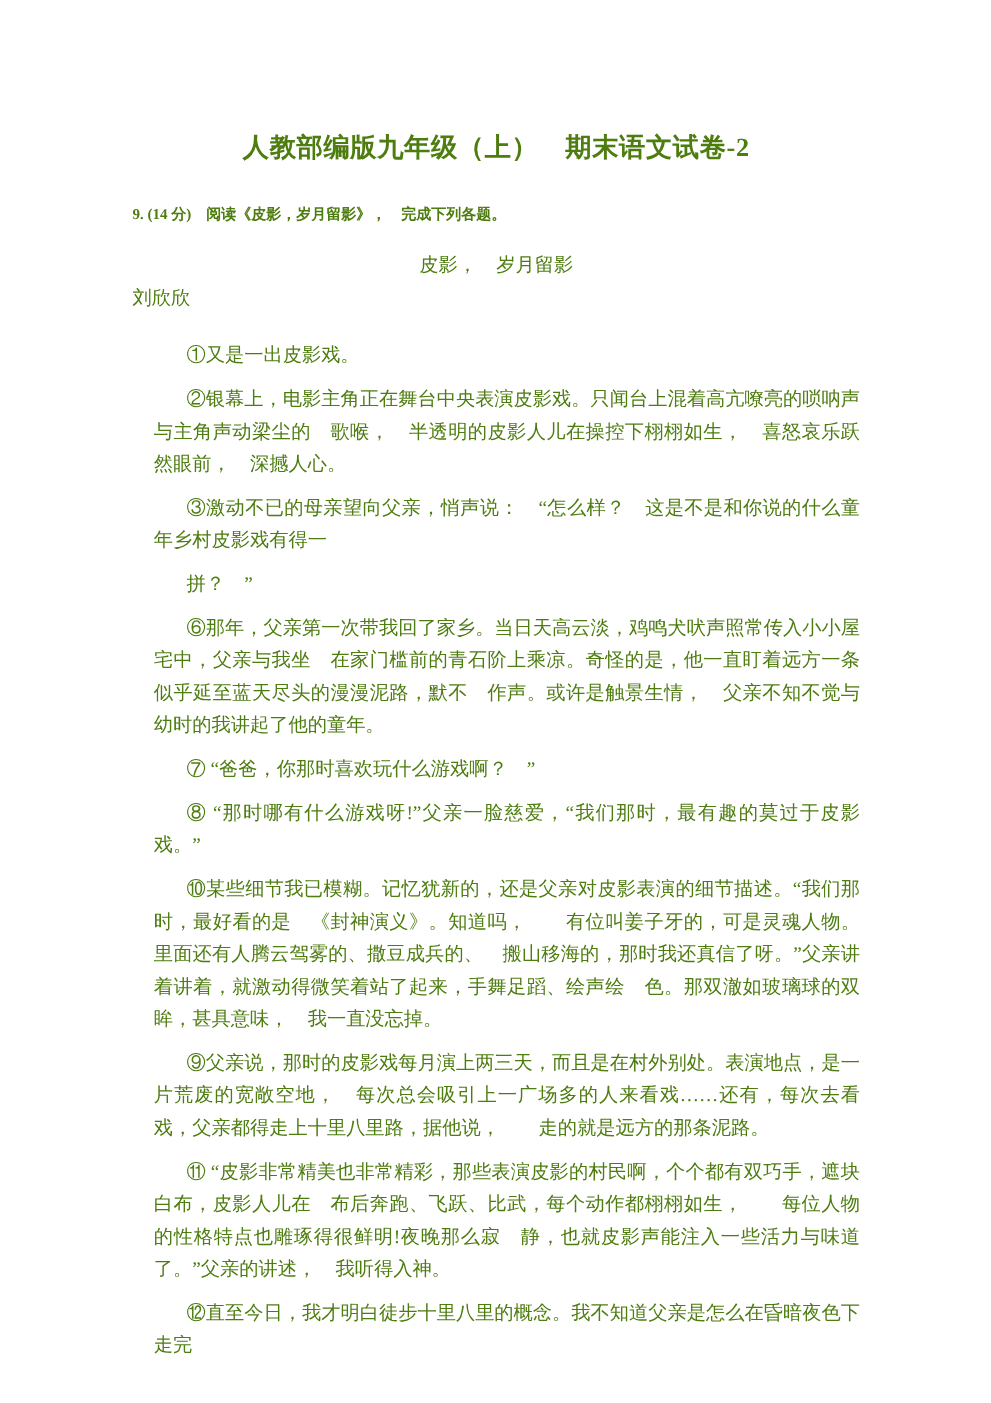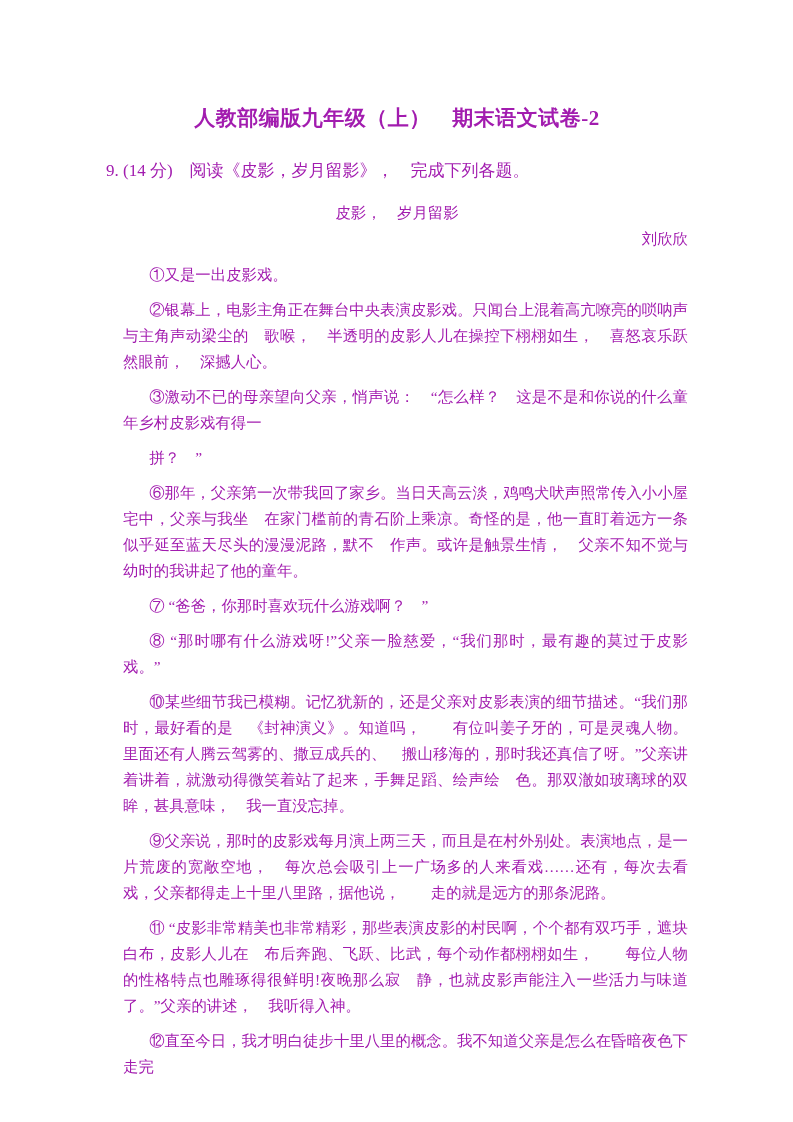--- a/index.html
+++ b/index.html
@@ -6,52 +6,53 @@
     margin: 0;
     padding: 0;
     background: #ffffff;
   }
   .page {
     position: relative;
     width: 793px;
     height: 1122px;
     margin: 0 auto;
     background: #ffffff;
-    color: #a21caf;
+    color: #4d7c0f;
     font-family: "Liberation Serif", "DejaVu Serif", serif;
     box-sizing: border-box;
     padding: 104px 105px 40px 106px;
     overflow: hidden;
   }
   .exam-title {
     text-align: center;
     font-size: 21px;
     font-weight: bold;
     letter-spacing: 0.5px;
     margin: 0 0 26px 0;
     white-space: pre-wrap;
   }
   .question-line {
-    font-size: 17px;
+    font-size: 12px;
     line-height: 26px;
     margin: 0 0 16px 0;
     white-space: pre-wrap;
+    font-weight: bold;
   }
   .article-title {
     text-align: center;
     font-size: 15.4px;
     line-height: 26px;
     margin: 0 0 0 0;
     white-space: pre-wrap;
   }
   .article-author {
-    text-align: right;
+    text-align: left;
     font-size: 15.4px;
     line-height: 26px;
-    margin: 0 0 10px 0;
+    margin: 0 0 20px 0;
     white-space: pre-wrap;
   }
   .article-body p {
     font-size: 15.4px;
     line-height: 26px;
     margin: 0 0 9px 17px;
     text-indent: 1.7em;
     text-align: justify;
     white-space: pre-wrap;
     word-break: break-all;

